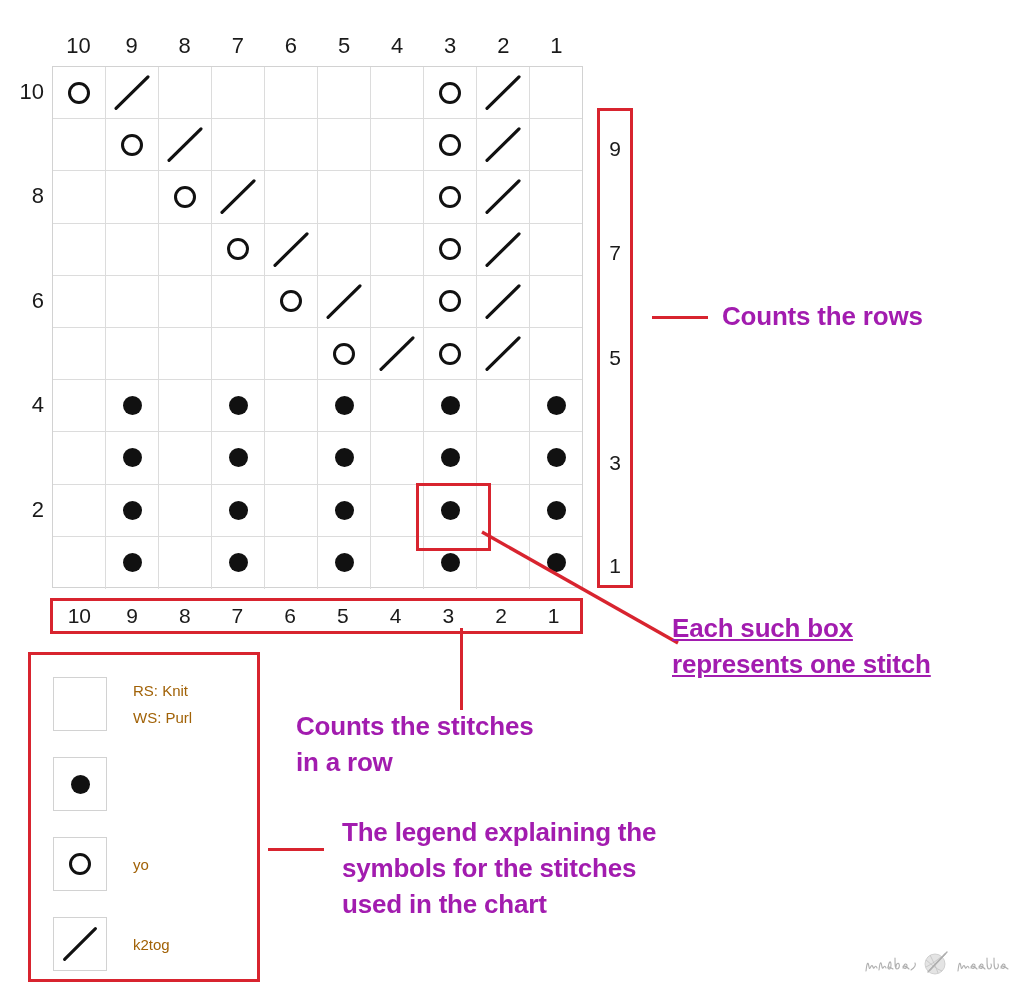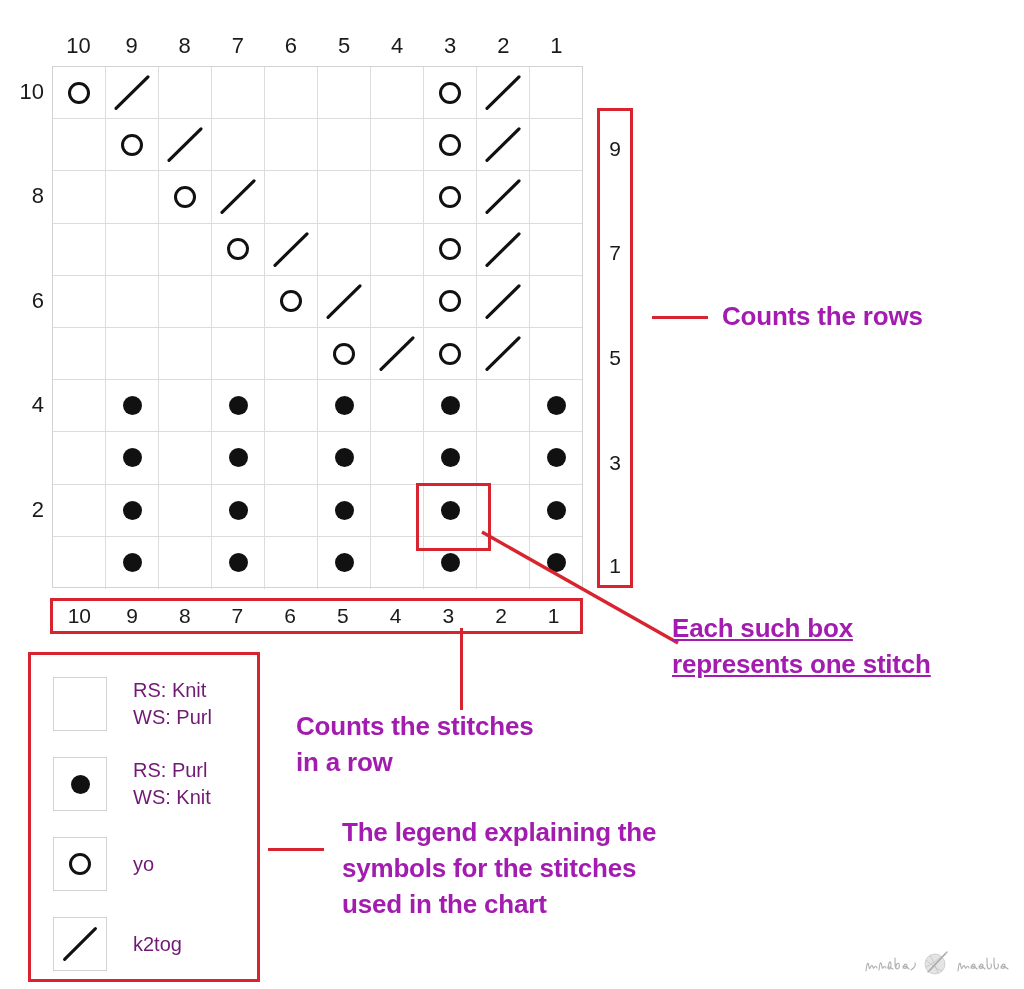--- a/index.html
+++ b/index.html
@@ -182,22 +182,22 @@
     width: 54px;
     height: 54px;
     border: 1px solid #d2d2d2;
     box-sizing: border-box;
     position: relative;
     flex: 0 0 auto;
     background: #fff;
   }
   .legend-text {
     margin-left: 26px;
-    font-size: 20px;
-    color: #701a75;
+    font-size: 15px;
+    color: #a16207;
     line-height: 27px;
     white-space: pre-line;
   }
 
   
   .annot {
     position: absolute;
     color: #a21caf;
     font-weight: bold;
     font-size: 26px;
@@ -555,22 +555,20 @@
 <div id="legend">
   <div class="legend-item" style="top:22px">
     <div class="legend-swatch"></div>
     <div class="legend-text">RS: Knit
 WS: Purl</div>
   </div>
   <div class="legend-item" style="top:102px">
     <div class="legend-swatch">
       <span class="sym-purl"></span>
     </div>
-    <div class="legend-text">RS: Purl
-WS: Knit</div>
   </div>
   <div class="legend-item" style="top:182px">
     <div class="legend-swatch">
       <span class="sym-yo"></span>
     </div>
     <div class="legend-text">yo</div>
   </div>
   <div class="legend-item" style="top:262px">
     <div class="legend-swatch">
       <span class="sym-k2tog">

